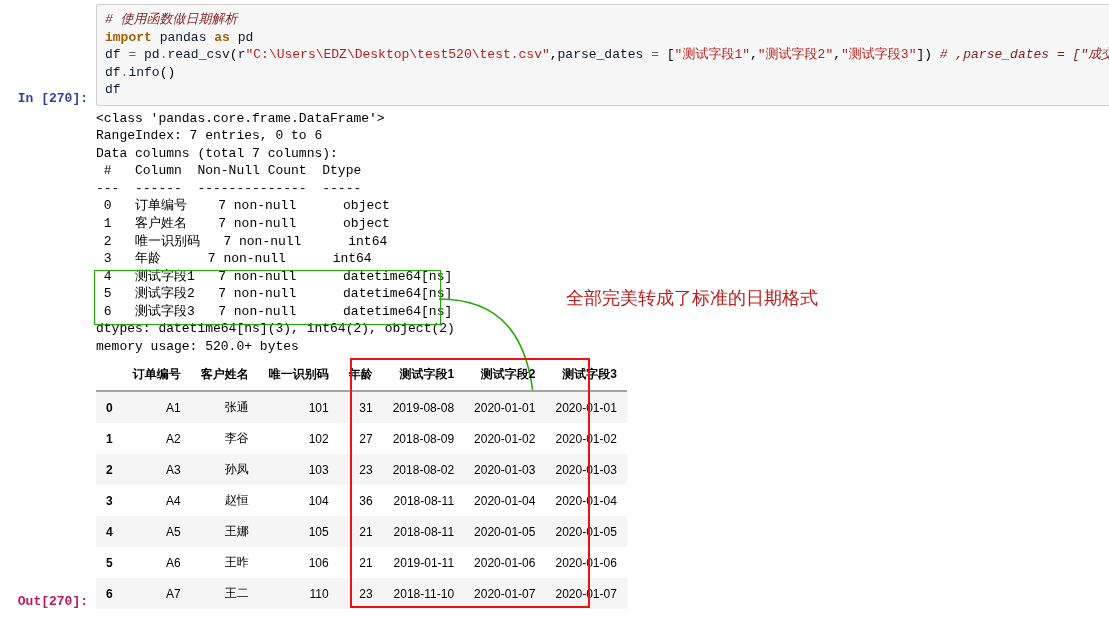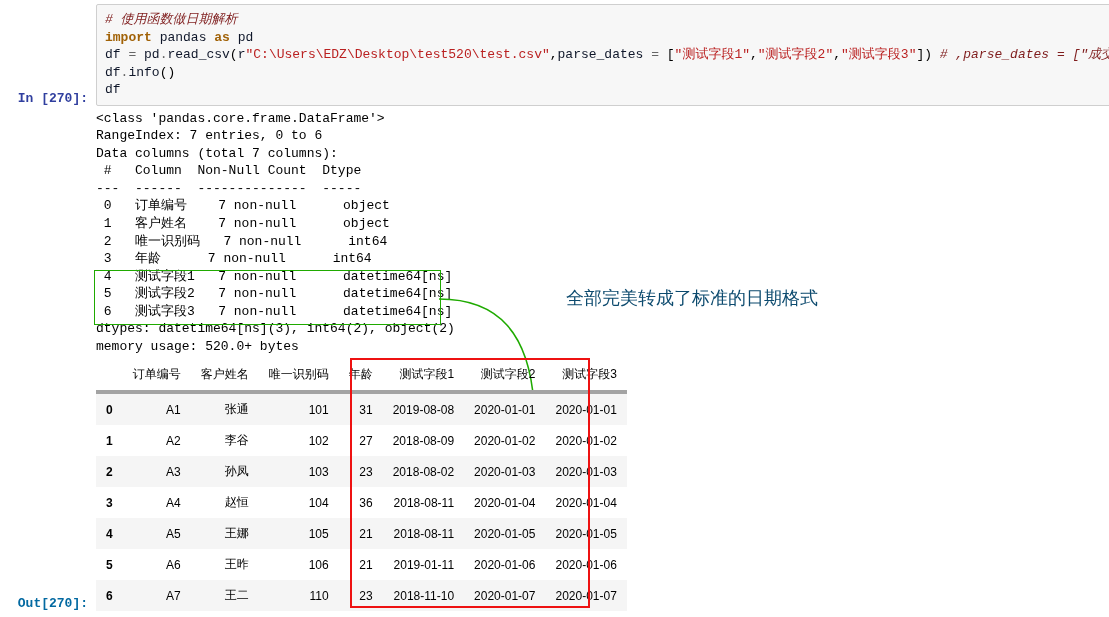--- a/index.html
+++ b/index.html
@@ -16,21 +16,21 @@
   }
   .prompt {
     width: 88px;
     flex: 0 0 88px;
     text-align: right;
     padding: 5px 8px 0 0;
     font-family: "Courier New", monospace;
     font-size: 13px;
   }
   .in-prompt { color: #303F9F; font-weight: bold; }
-  .out-prompt { color: #0369a1; font-weight: bold; }
+  .out-prompt { color: #be185d; font-weight: bold; }
   .code-area {
     flex: 1;
     background: #f7f7f7;
     border: 1px solid #cfcfcf;
     border-radius: 2px;
     padding: 6px 8px;
     margin-right: 10px;
   }
   pre.code {
     margin: 0;
@@ -55,43 +55,43 @@
   }
   .green-box {
     border: 1px solid #1faa00;
     position: absolute;
   }
   .annotation-wrap {
     position: relative;
   }
   .annotation-text {
     position: absolute;
-    color: #0c4a6e;
+    color: #b91c1c;
     font-size: 18px;
     font-family: Liberation Sans, sans-serif;
     white-space: nowrap;
   }
   .curve {
     position: absolute;
     pointer-events: none;
   }
   table.df {
     border-collapse: collapse;
     font-size: 12px;
     font-family: "Helvetica Neue", Helvetica, Arial, "SimSun", sans-serif;
     margin-top: 2px;
   }
   table.df th, table.df td {
     padding: 7px 10px;
     text-align: right;
     border: none;
   }
   table.df thead th {
-    font-weight: normal;
-    border-bottom: 4px solid #a3a3a3;
+    font-weight: bold;
+    border-bottom: 2px solid #a3a3a3;
   }
   table.df tbody th {
     font-weight: bold;
   }
   table.df tbody tr:nth-child(odd) {
     background: #f5f5f5;
   }
   .red-box {
     border: 2px solid #e11;
     position: absolute;

